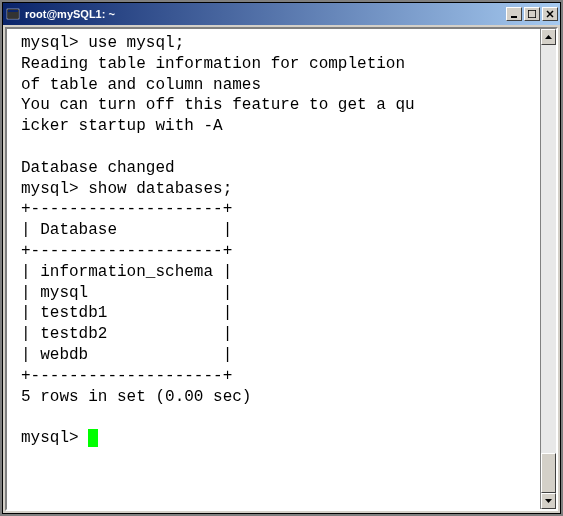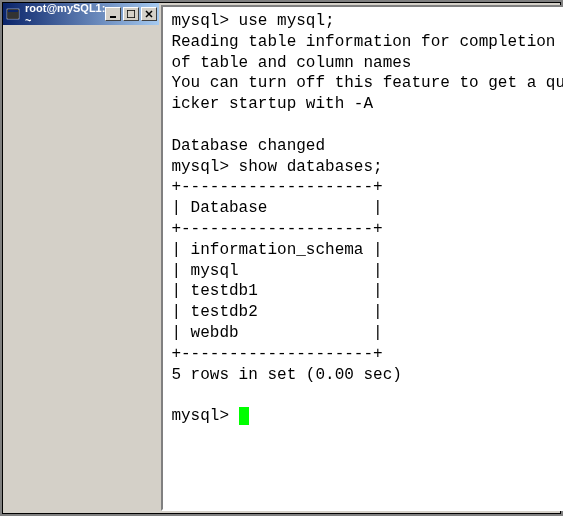--- a/index.html
+++ b/index.html
@@ -14,20 +14,21 @@
       height: 516px;
       overflow: hidden;
     }
     .window {
       width: 559px;
       height: 512px;
       margin: 2px;
       border: 1px solid #000;
       background: #d4d0c8;
       display: flex;
+      flex-direction: column;
     }
     .titlebar {
       height: 22px;
       background: linear-gradient(to right, #0a246a, #a6caf0);
       display: flex;
       align-items: center;
       padding: 0 2px;
       color: #fff;
       font-family: Tahoma, sans-serif;
       font-size: 11px;
@@ -67,21 +68,21 @@
       flex: 1;
       display: flex;
       border: 2px solid;
       border-color: #808080 #fff #fff #808080;
       margin: 2px;
     }
     .terminal {
       flex: 1;
       background: #fff;
       color: #000;
-      padding: 4px 8px;
+      padding: 4px 14px;
       font-family: "Courier New", monospace;
       font-size: 16px;
       line-height: 1.3;
       white-space: pre;
       overflow: hidden;
     }
     .scrollbar {
       width: 16px;
       background: #d4d0c8;
       display: flex;

